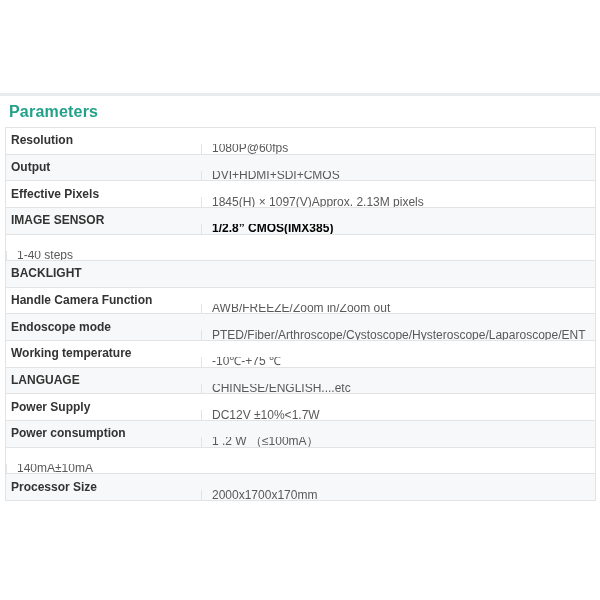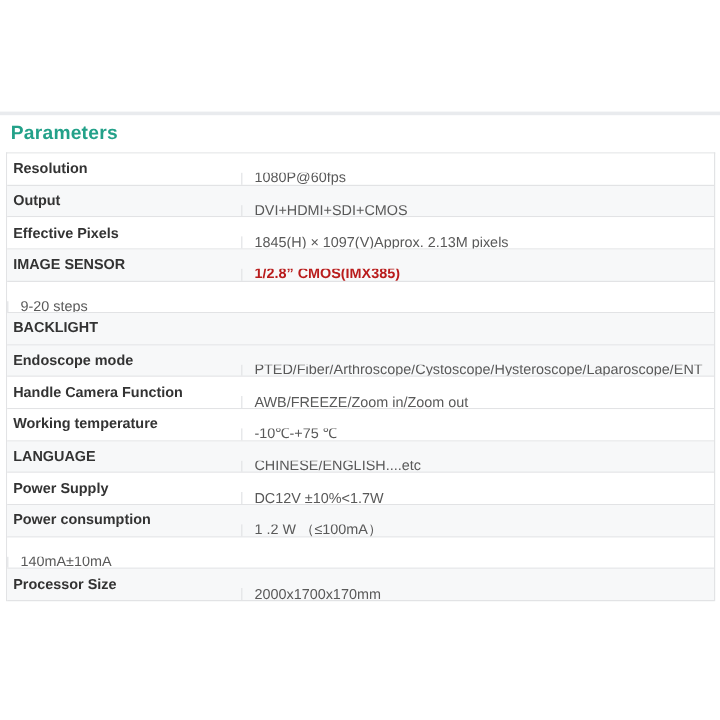--- a/index.html
+++ b/index.html
@@ -76,21 +76,21 @@
     padding: 0 8px 0 10px;
     font-size: 12px;
     color: #595959;
     line-height: 1.1;
     white-space: nowrap;
     overflow: hidden;
     margin-top: 16px;
   }
   .spec-value.bold {
     font-weight: bold;
-    color: #b91c1c;
+    color: #000000;
   }
 </style>
 </head>
 <body>
 
 <div class="page">
   <div class="section">
     <div class="top-rule"></div>
     <div class="section-header">
       <h2 class="section-title">Parameters</h2>
@@ -106,32 +106,32 @@
         </div>
         <div class="spec-row">
           <div class="spec-label">Effective Pixels</div>
           <div class="spec-value">1845(H) × 1097(V)Approx. 2.13M pixels</div>
         </div>
         <div class="spec-row even">
           <div class="spec-label">IMAGE SENSOR</div>
           <div class="spec-value bold">1/2.8” CMOS(IMX385)</div>
         </div>
         <div class="spec-row">
-          <div class="spec-value">9-20 steps</div>
+          <div class="spec-value">1-40 steps</div>
         </div>
         <div class="spec-row even">
           <div class="spec-label">BACKLIGHT</div>
         </div>
+        <div class="spec-row">
+          <div class="spec-label">Handle Camera Function</div>
+          <div class="spec-value">AWB/FREEZE/Zoom in/Zoom out</div>
+        </div>
         <div class="spec-row even">
           <div class="spec-label">Endoscope mode</div>
           <div class="spec-value">PTED/Fiber/Arthroscope/Cystoscope/Hysteroscope/Laparoscope/ENT</div>
-        </div>
-        <div class="spec-row">
-          <div class="spec-label">Handle Camera Function</div>
-          <div class="spec-value">AWB/FREEZE/Zoom in/Zoom out</div>
         </div>
         <div class="spec-row">
           <div class="spec-label">Working temperature</div>
           <div class="spec-value">-10℃-+75 ℃</div>
         </div>
         <div class="spec-row even">
           <div class="spec-label">LANGUAGE</div>
           <div class="spec-value">CHINESE/ENGLISH....etc</div>
         </div>
         <div class="spec-row">

